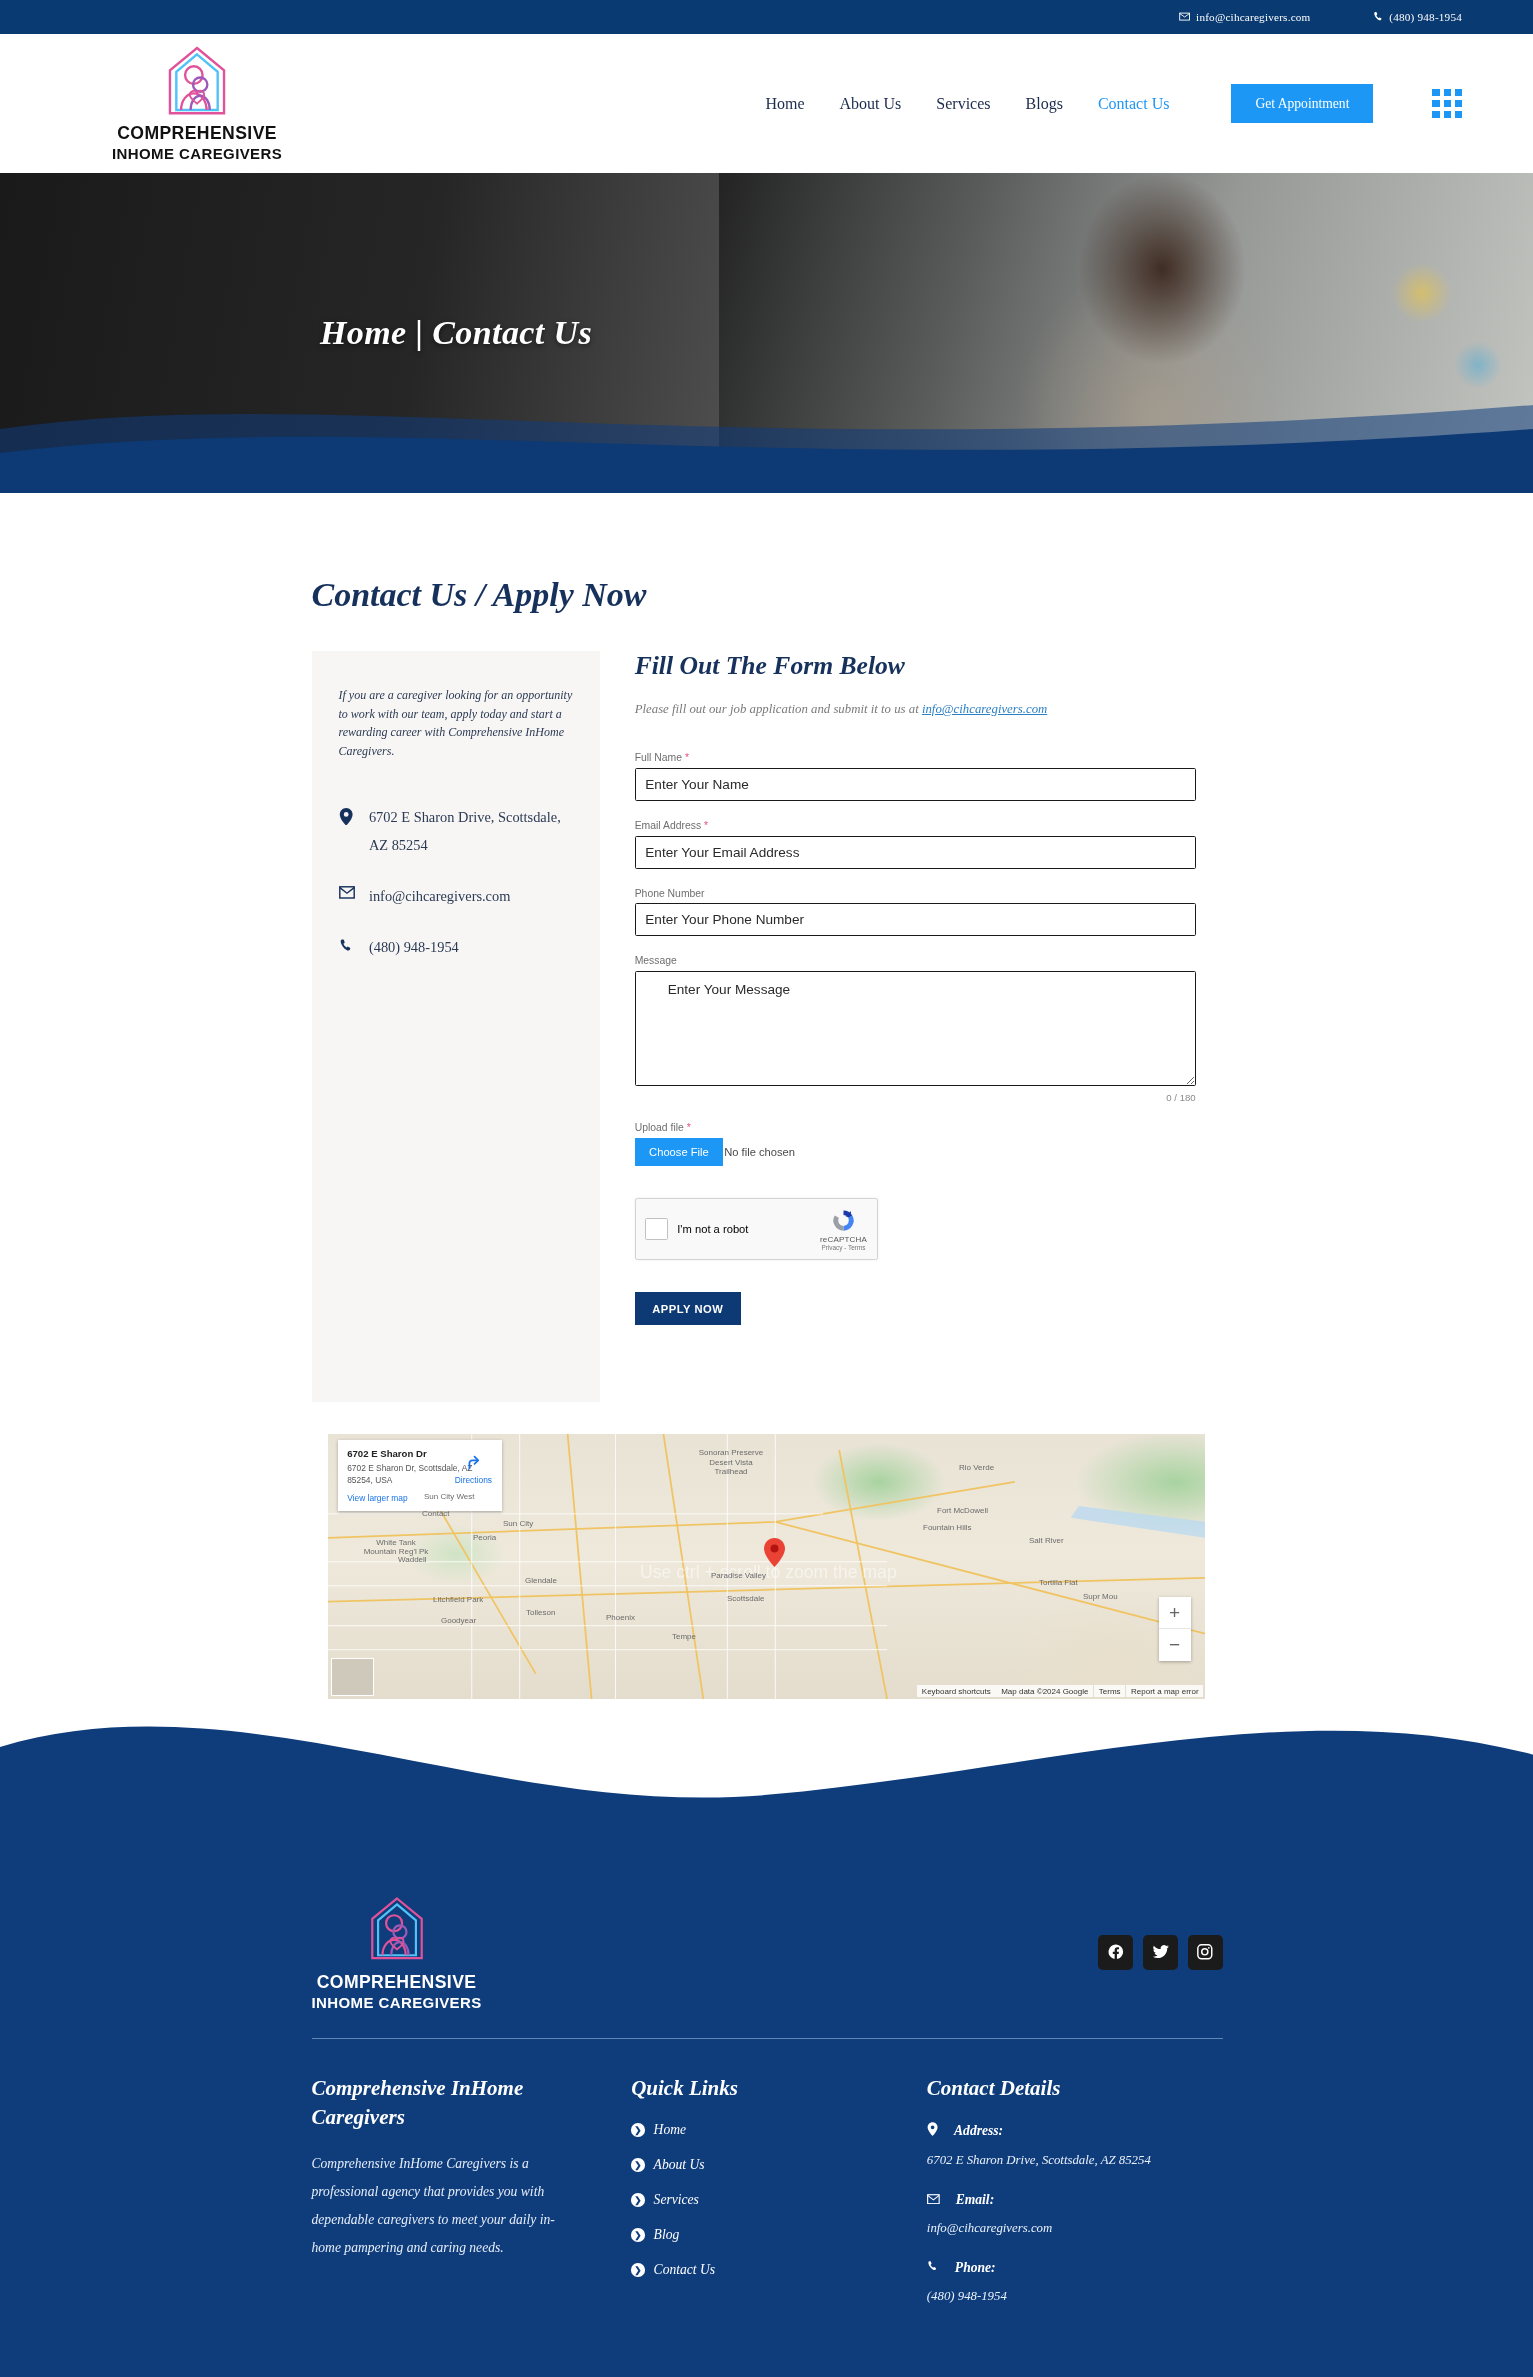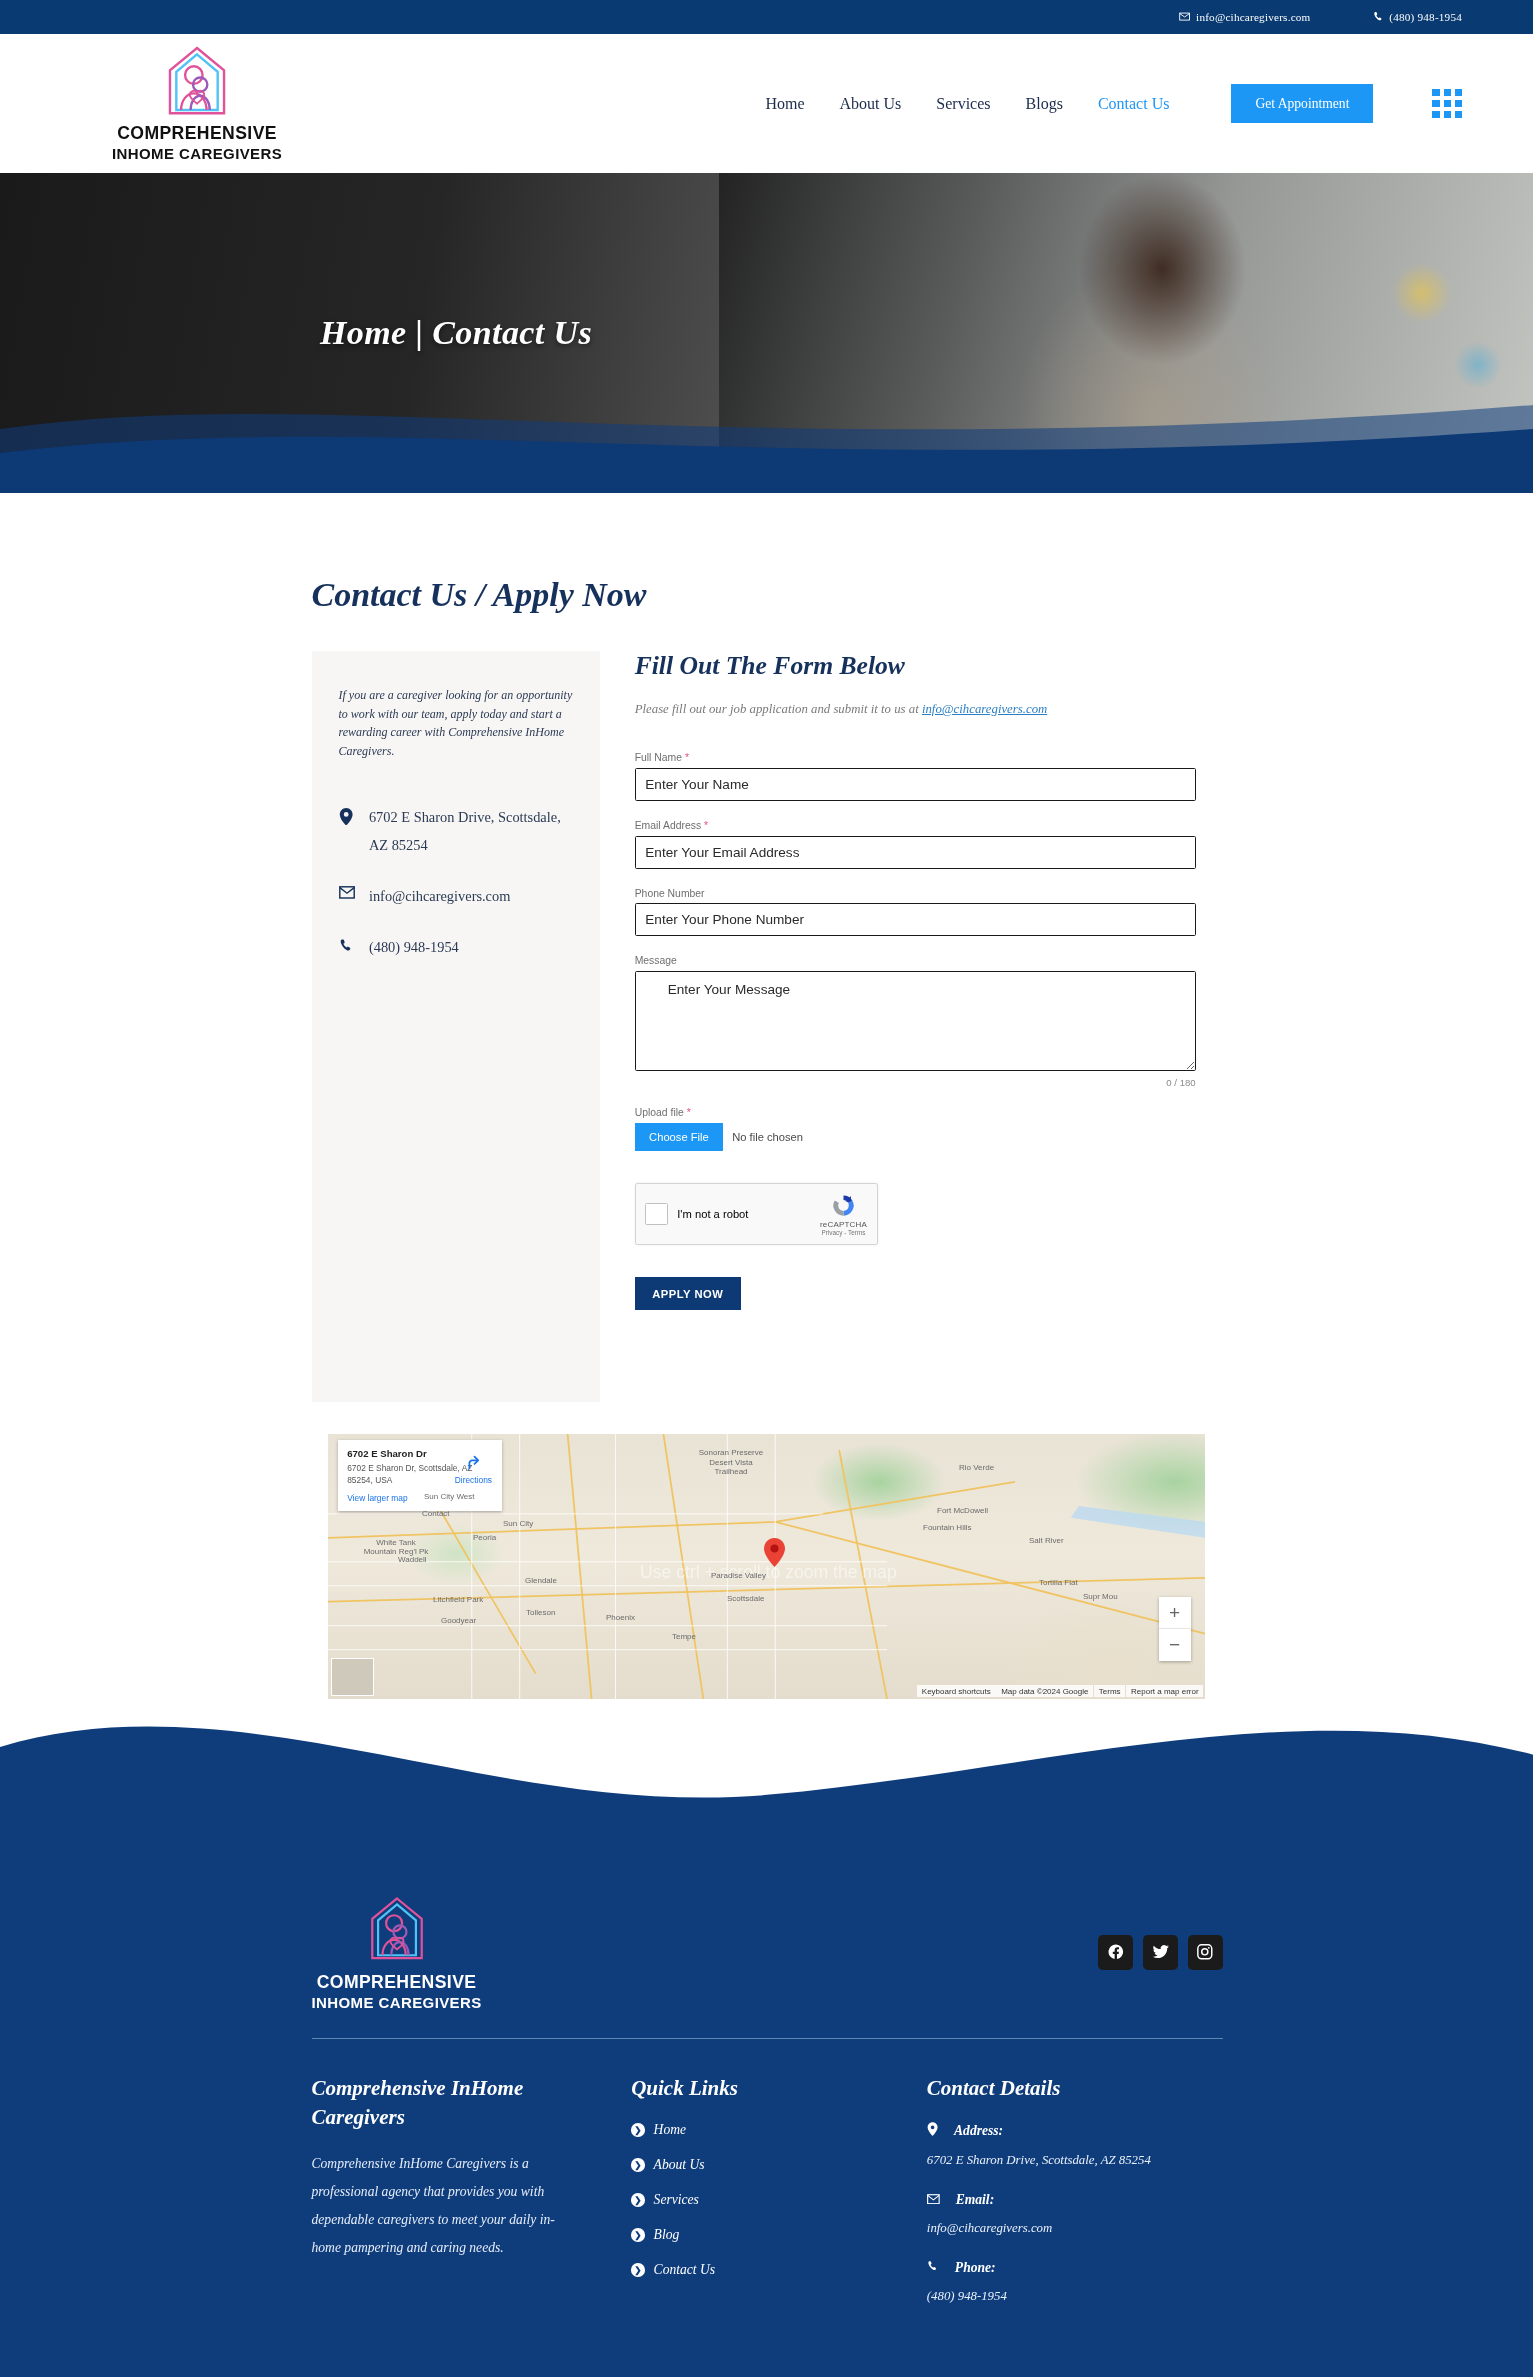--- a/index.html
+++ b/index.html
@@ -126,27 +126,27 @@
     display:block; font-size:10.4px; color:#6e6e6e; margin-bottom:4.8px;
     font-family:"Liberation Sans", sans-serif;
   }
   .field label .req { color:#e8507e; }
   .field input, .field textarea {
     width:561px; border:0.8px solid #1a1a1a; border-radius:1.6px;
     padding:8px 9.6px; font-size:13.6px; color:#2a2a2a; background:#fff;
     font-family:"Liberation Sans", sans-serif; outline:none;
   }
   .field input::placeholder, .field textarea::placeholder { color:#2a2a2a; }
-  .field textarea { height:100px; resize:vertical; line-height:1.4;padding-left:32px; }
+  .field textarea { height:115px; resize:vertical; line-height:1.4;padding-left:32px; }
   .counter {
     width:561px; text-align:right; font-size:9.6px; color:#8a8a8a; margin-top:3.2px;
     font-family:"Liberation Sans", sans-serif;
   }
 
-  .upload-row { display:flex; align-items:center; gap:9px; margin-top:1.6px; }
+  .upload-row { display:flex; align-items:center; gap:1px; margin-top:1.6px; }
   .choose-btn {
     background:#1c97f5; color:#fff; border:none; padding:8px 14.4px;
     font-size:11.2px; font-family:"Liberation Sans", sans-serif; cursor:pointer;
   }
   .no-file { font-size:11.2px; color:#4a4a4a; font-family:"Liberation Sans", sans-serif; }
 
   .recaptcha {
     margin-top:32px; width:243px; height:62px; background:#f9f9f9;
     border:0.8px solid #d3d3d3; border-radius:2.4px;
     display:flex; align-items:center; padding:0 9.6px; gap:9.6px;

